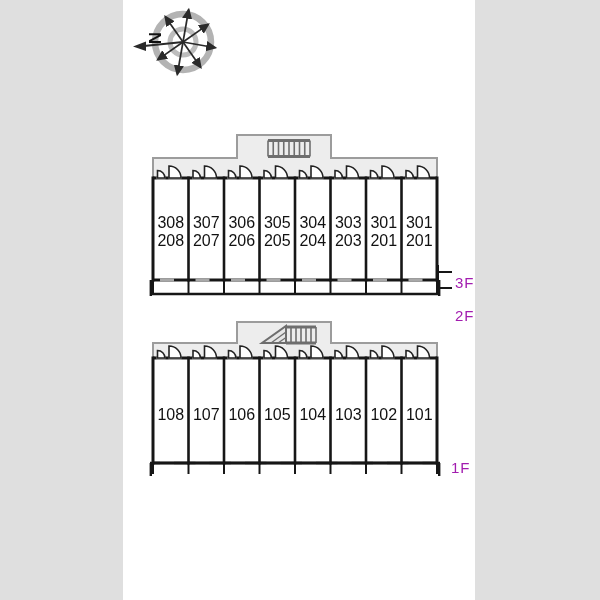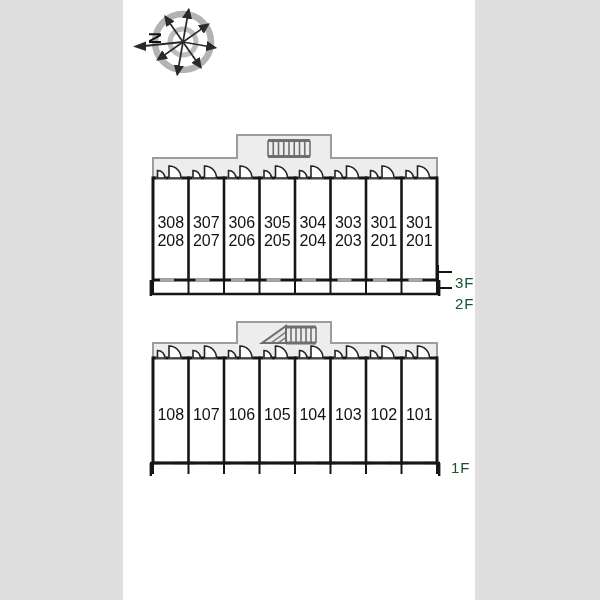--- a/index.html
+++ b/index.html
@@ -3,21 +3,21 @@
 <meta charset="utf-8">
 <style>
   html,body{margin:0;padding:0;}
   .page{position:relative;width:600px;height:600px;background:#dfdfdf;overflow:hidden;
         font-family:"Liberation Sans",sans-serif;}
   .panel{position:absolute;left:123px;top:0;width:352px;height:600px;background:#ffffff;}
   svg.abs{position:absolute;overflow:visible;}
   .compass{left:128px;top:2px;}
   .corridor{fill:#ededed;stroke:#9c9c9c;stroke-width:2;}
   .stair line,.stair polygon{stroke:#6e6e6e;}
-  .flabel{position:absolute;font-size:15px;line-height:16px;color:#14532d;letter-spacing:1px;
+  .flabel{position:absolute;font-size:15px;line-height:16px;color:#a21caf;letter-spacing:1px;
           font-family:"Liberation Sans",sans-serif;}
   text.roomnum{font-size:16px;fill:#111;text-anchor:middle;
                font-family:"Liberation Sans",sans-serif;}
   text.northlbl{font-size:17px;font-weight:bold;fill:#111;text-anchor:middle;
                font-family:"Liberation Sans",sans-serif;}
 </style>
 </head>
 <body>
 
 <div class="page">
@@ -144,21 +144,21 @@
         <line x1="190.5" y1="155" x2="190.5" y2="169" stroke="#161616" stroke-width="2"></line>
         <line x1="226" y1="155" x2="226" y2="169" stroke="#161616" stroke-width="2"></line>
         <line x1="261.5" y1="155" x2="261.5" y2="169" stroke="#161616" stroke-width="2"></line>
         <line x1="297" y1="155" x2="297" y2="169" stroke="#161616" stroke-width="2"></line>
         <line x1="10" y1="169" x2="300" y2="169" stroke="#161616" stroke-width="2.5"></line>
         <line x1="10.8" y1="155" x2="10.8" y2="171" stroke="#161616" stroke-width="2.4"></line>
         <line x1="299.2" y1="155" x2="299.2" y2="171" stroke="#161616" stroke-width="2.4"></line>
       </g>
   </svg>
   <div class="flabel" style="left:455px;top:275px">3F</div>
-  <div class="flabel" style="left:455px;top:296px">2F</div>
+  <div class="flabel" style="left:455px;top:308px">2F</div>
 
   <svg class="abs" id="bldg-lower" style="left:140px;top:312px" width="320" height="175" viewBox="0 0 320 175">
     <polygon class="corridor" points="13,31 97,31 97,10 191,10 191,31 297,31 297,46 13,46"></polygon>
     <g class="stair" id="stair-lower">
       <polygon points="146,14 146,31 122,31" fill="#e6e6e6" stroke-width="2"></polygon>
       <line x1="131" y1="31" x2="146" y2="20" stroke-width="1.3"></line>
       <line x1="138" y1="31" x2="146" y2="25.5" stroke-width="1.3"></line>
       <line x1="146" y1="15" x2="176" y2="15" stroke-width="3"></line>
       <line x1="146" y1="31" x2="176" y2="31" stroke-width="3"></line>
     <line x1="146" y1="15" x2="146" y2="31" stroke-width="1.6"></line>

